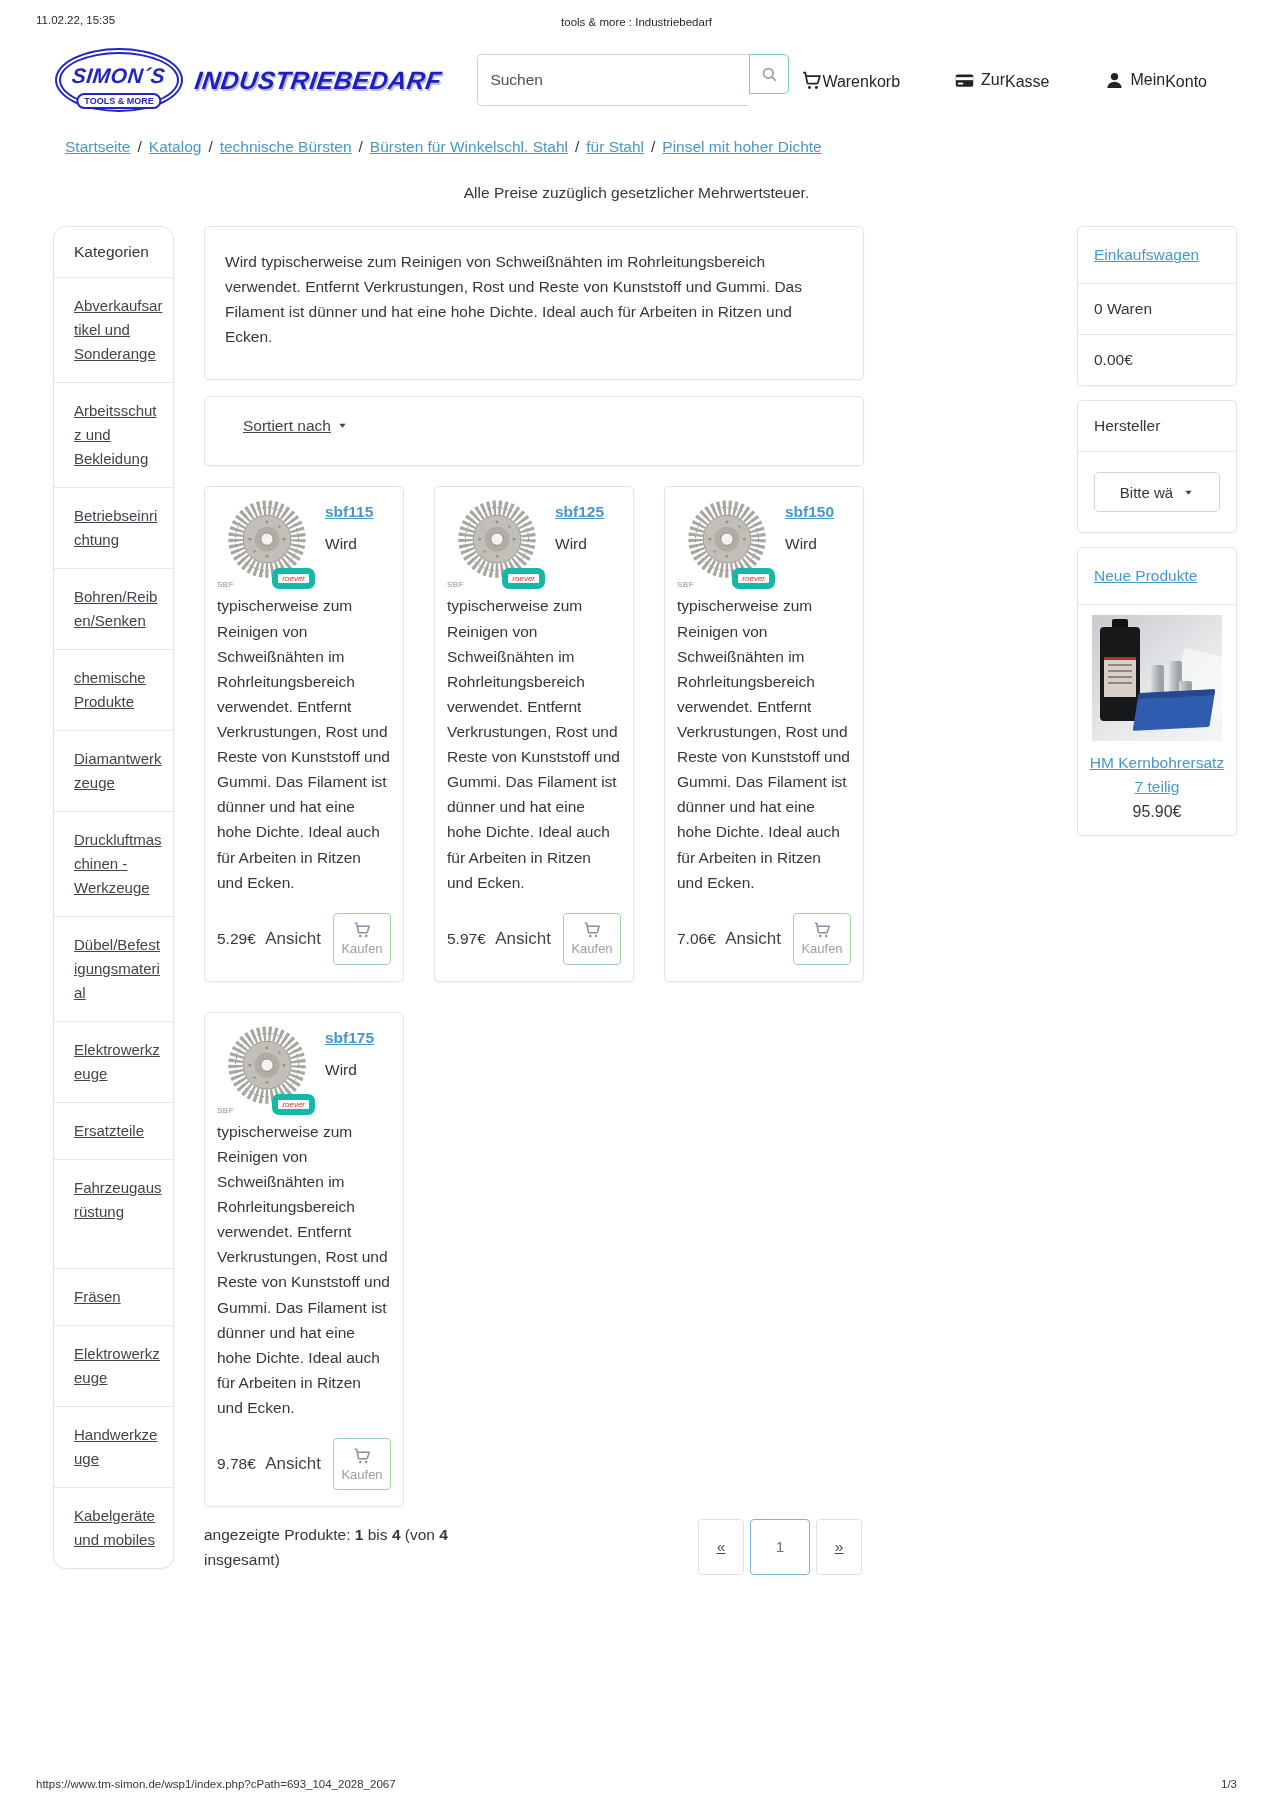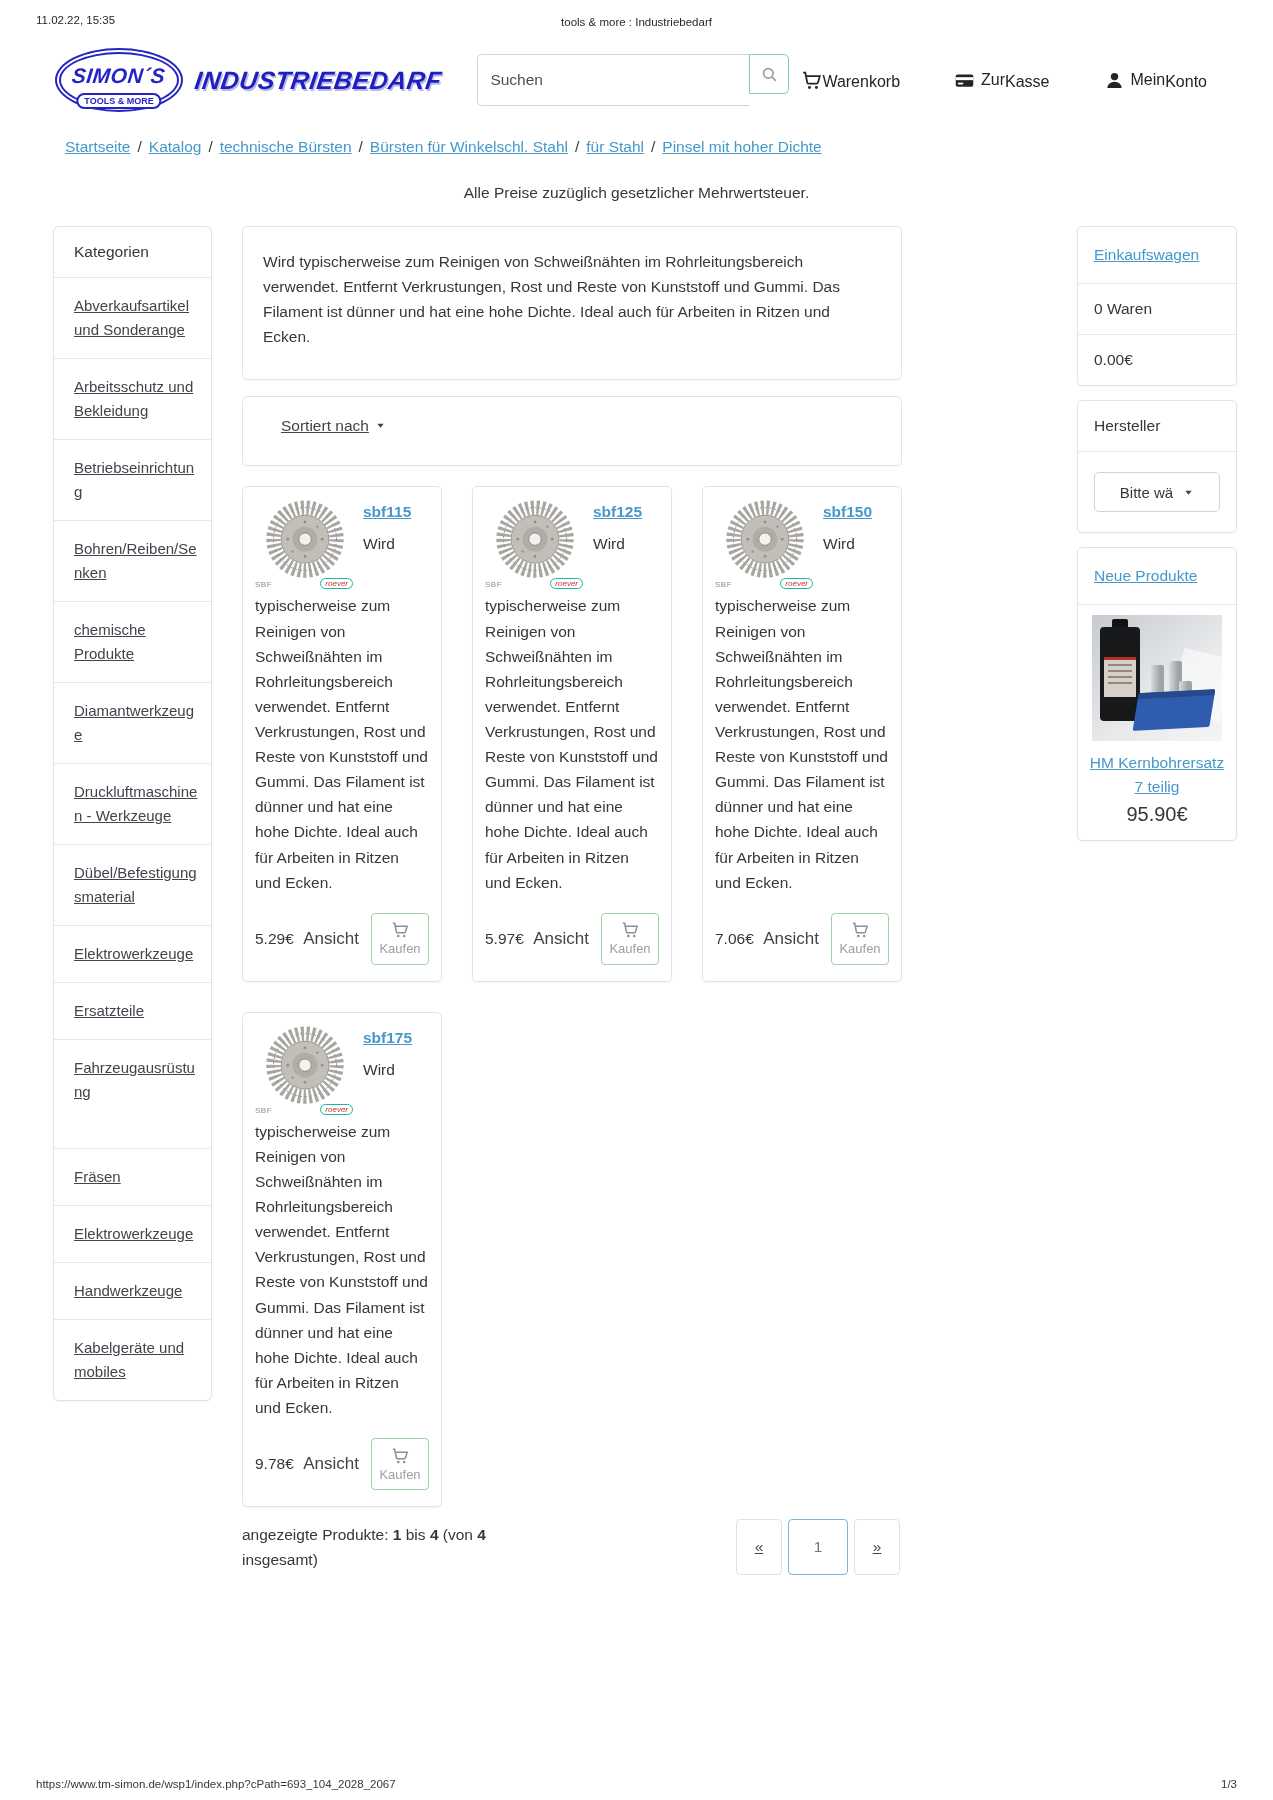--- a/index.html
+++ b/index.html
@@ -46,42 +46,42 @@
   .breadcrumb { margin:26px 36px 4px 65px; font-size:15.5px; }
   .bc-link { color:#4698ca; text-decoration:underline; }
   .bc-sep { color:#3b4045; margin:0 7px; }
 
   .notice { text-align:center; margin-top:28px; font-size:15.5px; color:#33383d; }
 
   
   .content { display:flex; align-items:flex-start; margin:24px 36px 0 53px; gap:30px; }
 
   
-  .sidebar { width:159px; flex:none; border:1px solid #e0e4e8; border-radius:6px; background:#fff;
+  .sidebar { width:121px; flex:none; border:1px solid #e0e4e8; border-radius:13px; background:#fff;
       box-shadow:0 1px 2px rgba(0,0,0,.04); }
   .side-title { padding:16px 10px 16px 20px; font-size:15.5px; color:#33383d; }
   .side-item { padding:16px 10px 16px 20px; border-top:1px solid #e6e9ec; font-size:15px; line-height:1.6; }
   .side-item-tall { padding-bottom:44px; }
   .side-link { color:#3f454b; text-decoration:underline; overflow-wrap:anywhere; }
 
   
   .main { width:660px; flex:none; }
   .panel { border:1px solid #e0e4e8; border-radius:5px; background:#fff; box-shadow:0 1px 2px rgba(0,0,0,.04); }
   .desc-box { padding:22px 20px 30px; font-size:15.5px; line-height:1.62; color:#33383d; }
   .sort-box { margin-top:16px; padding:20px 20px 30px 38px; }
   .sort-link { color:#3f454b; text-decoration:underline; font-size:15.5px; }
   .sort-caret { display:inline-block; margin-left:6px; }
   .sort-caret svg, .select-caret svg { width:11px; height:11px; fill:#3f454b; }
 
   .grid { display:flex; flex-wrap:wrap; gap:30px; margin-top:20px; }
   .card { width:200px; border:1px solid #e0e4e8; border-radius:5px; background:#fff; padding:10px 12px 16px;
       box-shadow:0 1px 2px rgba(0,0,0,.04); }
   .thumb { float:left; width:100px; height:90px; position:relative; margin:2px 8px 4px 0; }
   .badge-sbf { position:absolute; left:0; bottom:0; font-size:8px; color:#8f8c86; letter-spacing:.5px; }
-  .badge-roever { position:absolute; right:2px; bottom:0; font-size:8px; color:#cc3333; border:1px solid #14b8a6;
+  .badge-roever { position:absolute; right:2px; bottom:0; font-size:8px; color:#cc3333; border:6px solid #14b8a6;
       border-radius:7px; padding:0 4px; background:#fff; font-style:italic; }
   .sku-line { padding:6px 0 10px 14px; }
   .sku-link { color:#4698ca; text-decoration:underline; font-weight:600; font-size:15.5px; }
   .card-text { font-size:15.5px; line-height:1.62; color:#33383d; }
   .price-row { display:flex; align-items:center; margin-top:18px; clear:both; }
   .price { font-size:15.5px; color:#33383d; }
   .view-btn { margin-left:auto; margin-right:6px; background:none; border:none; font-size:17px; color:#3f454b;
       font-family:"Liberation Sans",sans-serif; padding:8px 6px; cursor:pointer; }
   .buy-btn { width:58px; height:52px; border:1px solid #a3d2a3; border-radius:4px; background:#fff;
       display:flex; flex-direction:column; align-items:center; justify-content:center; gap:2px;
@@ -117,21 +117,21 @@
       border-top:3px solid #b03030; }
   .np-label i { display:block; height:2px; background:#8d8a83; margin:4px 4px 0; }
   .np-paper { position:absolute; right:-6px; top:38px; width:52px; height:64px; background:rgba(255,255,255,.55);
       transform:rotate(14deg); }
   .np-case { position:absolute; right:10px; bottom:12px; width:76px; height:38px; background:#2f5cae;
       transform:skewX(-12deg) rotate(-3deg); border-radius:2px; box-shadow:inset 0 6px 0 #24498c; }
   .np-bit { position:absolute; width:13px; height:36px; border-radius:2px;
       background:linear-gradient(90deg,#d9dbdd,#9ea3a8 70%); }
   .np-name { text-align:center; padding:4px 10px 2px; }
   .np-name a { font-size:15.5px; }
-  .np-price { text-align:center; padding:2px 10px 14px; font-size:20px; color:#33383d; }
+  .np-price { text-align:center; padding:2px 10px 14px; font-size:16px; color:#33383d; }
 
   
   .footer-url { position:absolute; left:36px; bottom:10px; font-size:11.5px; color:#33383d; }
   .footer-page { position:absolute; right:36px; bottom:10px; font-size:11.5px; color:#33383d; }
 </style>
 </head>
 <body>
 
 <div class="meta-row">
   <span class="meta-date">11.02.22, 15:35</span>

